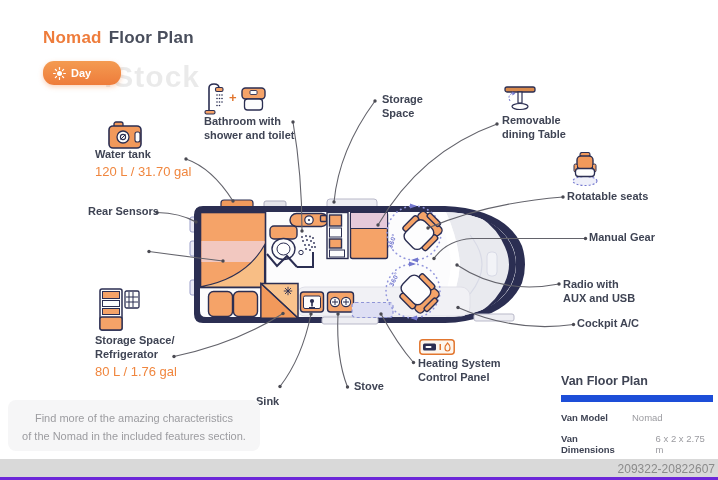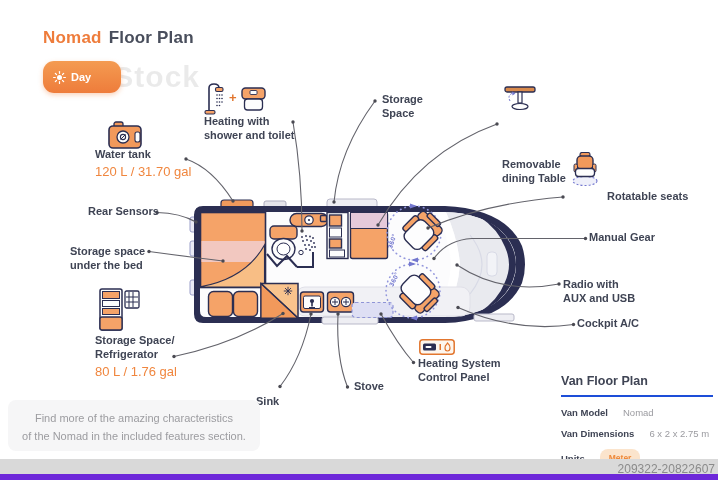--- a/index.html
+++ b/index.html
@@ -2,21 +2,21 @@
 <html><head>
 <meta charset="utf-8">
 <style>
   html,body{margin:0;padding:0;background:#fff;}
   .stage{position:relative;width:718px;height:480px;background:#ffffff;overflow:hidden;
          font-family:"Liberation Sans",sans-serif;}
   
   .title{position:absolute;left:43px;top:28px;font-size:17px;font-weight:700;color:#494E5C;letter-spacing:.2px;}
   .title .accent{color:#EE7C3B;}
   .title .rest{margin-left:7px;}
-  .day-pill{position:absolute;left:43px;top:61px;width:78px;height:32px;border:none;cursor:pointer;
+  .day-pill{position:absolute;left:43px;top:61px;width:78px;height:24px;border:none;cursor:pointer;
             background:linear-gradient(180deg,#F49B51,#EE7C3B);border-radius:11px;
             box-shadow:0 2px 5px rgba(240,130,60,.35);display:flex;align-items:center;gap:5px;
             padding:0 0 0 10px;color:#fff;font-family:"Liberation Sans",sans-serif;
             font-size:11px;font-weight:700;z-index:4;}
   .watermark{position:absolute;left:104px;top:60px;font-size:30px;font-weight:700;color:#000;
              opacity:.08;z-index:1;letter-spacing:1px;}
   
   .callout{position:absolute;font-weight:700;font-size:11px;line-height:1.25;color:#3F4454;z-index:3;}
   .callout .ln{display:block;}
   .callout .val{display:block;color:#F0863E;font-size:13px;margin-top:2px;font-weight:400;}
@@ -27,28 +27,28 @@
   .orange{fill:#F5A368;stroke:#2B2E52;stroke-width:1.4;}
   .white{fill:#FDFDFE;stroke:#2B2E52;stroke-width:1.4;}
   .conn{stroke:#63636B;stroke-width:1.1;fill:none;}
   .dot{fill:#4A4A52;}
   .deg{font-family:"Liberation Sans",sans-serif;font-size:6.5px;font-weight:700;fill:#7478CF;letter-spacing:.4px;}
   
   .note{position:absolute;left:8px;top:400px;width:252px;height:51px;background:#F6F6F7;border-radius:8px;
         color:#9C9CA0;font-size:11px;line-height:1.6;text-align:center;padding-top:10px;box-sizing:border-box;z-index:3;}
   
   .panel{position:absolute;left:561px;top:374px;width:152px;z-index:3;color:#3F4454;}
-  .panel-title{font-size:12.5px;font-weight:700;padding-bottom:7px;border-bottom:2px solid #1d4ed8;}
-  .prow{display:flex;align-items:center;gap:15px;margin-top:10px;font-size:9.5px;}
+  .panel-title{font-size:12.5px;font-weight:700;padding-bottom:7px;border-bottom:7px solid #1d4ed8;}
+  .prow{display:flex;align-items:center;gap:24px;margin-top:10px;font-size:9.5px;}
   .pl{font-weight:700;}
   .pv{color:#9B9BA0;}
   .badge{background:#FBE4CC;color:#EE8A3C;font-weight:700;font-size:8.5px;padding:4px 9px;border-radius:8px;cursor:pointer;}
   
   .bottombar{position:absolute;left:0;right:0;bottom:0;height:21px;background:#D9D9D9;z-index:5;
-             border-bottom:6px solid #6d28d9;box-sizing:border-box;text-align:right;}
+             border-bottom:3px solid #6d28d9;box-sizing:border-box;text-align:right;}
   .bottombar span{font-size:12px;color:#8B8B8B;line-height:17px;padding-right:3px;}
 </style>
 </head>
 <body>
 
 <div class="stage">
 
   <div class="watermark">iStock</div>
 
   <div class="title">
@@ -281,74 +281,70 @@
     </g>
     <rect x="1" y="28.5" width="10" height="3.5" rx="1.5" fill="#F5A368" stroke="#2B2E52" stroke-width="1.1"></rect>
   </svg>
   <span class="joiner" style="left:229px;top:90px;">+</span>
   <svg class="icon" style="left:240px;top:86px;" width="27" height="27" viewBox="0 0 27 27">
     <rect x="2" y="2" width="23" height="11" rx="3.5" fill="#F5A368" stroke="#2B2E52" stroke-width="1.4"></rect>
     <rect x="10" y="4.5" width="7" height="4" rx="1" fill="#FDFDFD" stroke="#2B2E52" stroke-width="0.9"></rect>
     <rect x="4.5" y="13" width="18" height="11" rx="3" fill="#FDFDFD" stroke="#2B2E52" stroke-width="1.3"></rect>
   </svg>
   <div class="callout" style="left:204px;top:115px;">
-    <span class="ln">Heating with</span>
+    <span class="ln">Bathroom with</span>
     <span class="ln">shower and toilet</span>
   </div>
 
   <div class="callout" style="left:382px;top:93px;">
     <span class="ln">Storage</span>
     <span class="ln">Space</span>
   </div>
 
   <svg class="icon" style="left:504px;top:84px;" width="32" height="28" viewBox="0 0 32 28">
     <rect x="1" y="3" width="30" height="5" rx="2" fill="#D98A4C" stroke="#2B2E52" stroke-width="1.3"></rect>
     <rect x="14" y="8" width="4" height="11" fill="#FDFDFD" stroke="#2B2E52" stroke-width="1.2"></rect>
     <ellipse cx="16" cy="22.5" rx="8" ry="3" fill="#FDFDFD" stroke="#2B2E52" stroke-width="1.2"></ellipse>
     <path d="M 6,17 Q 3,11 9,9" stroke="#7478CF" stroke-width="1" fill="none" stroke-dasharray="2 1.5"></path>
     <polygon points="8,7.5 11.5,9.5 8.5,11.5" fill="#7478CF"></polygon>
   </svg>
-  <div class="callout" style="left:502px;top:114px;margin-top:44px;">
+  <div class="callout" style="left:502px;top:114px;">
     <span class="ln">Removable</span>
     <span class="ln">dining Table</span>
   </div>
 
   <svg class="icon" style="left:571px;top:152px;" width="28" height="35" viewBox="0 0 28 35">
     <ellipse cx="14" cy="29" rx="12" ry="4.5" fill="#EFF0FA" stroke="#7478CF" stroke-width="1.1" stroke-dasharray="2 2"></ellipse>
     <rect x="9" y="0.5" width="10" height="4" rx="2" fill="#F2995B" stroke="#2B2E52" stroke-width="1.1"></rect>
     <rect x="6" y="4" width="16" height="13" rx="4" fill="#F2995B" stroke="#2B2E52" stroke-width="1.4"></rect>
     <rect x="3" y="12" width="3.5" height="8" rx="1.5" fill="#F5A368" stroke="#2B2E52" stroke-width="1"></rect>
     <rect x="21.5" y="12" width="3.5" height="8" rx="1.5" fill="#F5A368" stroke="#2B2E52" stroke-width="1"></rect>
     <rect x="4.5" y="16.5" width="19" height="8" rx="3" fill="#FDFDFD" stroke="#2B2E52" stroke-width="1.3"></rect>
   </svg>
-  <div class="callout" style="left:567px;top:190px;margin-left:40px;">
+  <div class="callout" style="left:567px;top:190px;">
     <span class="ln">Rotatable seats</span>
   </div>
 
   <div class="callout" style="left:589px;top:231px;">
     <span class="ln">Manual Gear</span>
   </div>
 
   <div class="callout" style="left:563px;top:278px;">
     <span class="ln">Radio with</span>
     <span class="ln">AUX and USB</span>
   </div>
 
   <div class="callout" style="left:577px;top:317px;">
     <span class="ln">Cockpit A/C</span>
   </div>
 
   <div class="callout" style="left:88px;top:205px;">
     <span class="ln">Rear Sensors</span>
   </div>
 
-  <div class="callout" style="left:70px;top:245px;">
-    <span class="ln">Storage space</span>
-    <span class="ln">under the bed</span>
-  </div>
 
   <svg class="icon" style="left:98px;top:286px;" width="44" height="46" viewBox="0 0 44 46">
     <rect x="2" y="3" width="22" height="41" rx="2" fill="#FDFDFD" stroke="#2B2E52" stroke-width="1.5"></rect>
     <rect x="4.5" y="5.5" width="17" height="7" fill="#F5A368" stroke="#2B2E52" stroke-width="1"></rect>
     <rect x="4.5" y="14.5" width="17" height="6" fill="#FDFDFD" stroke="#2B2E52" stroke-width="1"></rect>
     <rect x="4.5" y="22.5" width="17" height="6" fill="#F5A368" stroke="#2B2E52" stroke-width="1"></rect>
     <rect x="2" y="31" width="22" height="13" rx="2" fill="#F5A368" stroke="#2B2E52" stroke-width="1.3"></rect>
     <rect x="27" y="5" width="14" height="17" rx="1.5" fill="#FDFDFD" stroke="#2B2E52" stroke-width="1.3"></rect>
     <line x1="31" y1="6" x2="31" y2="21" stroke="#2B2E52" stroke-width="1"></line>
     <line x1="35" y1="6" x2="35" y2="21" stroke="#2B2E52" stroke-width="1"></line>

